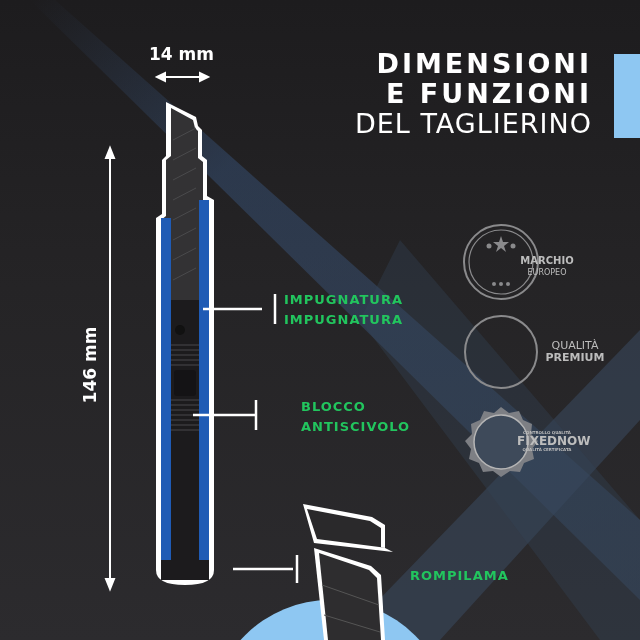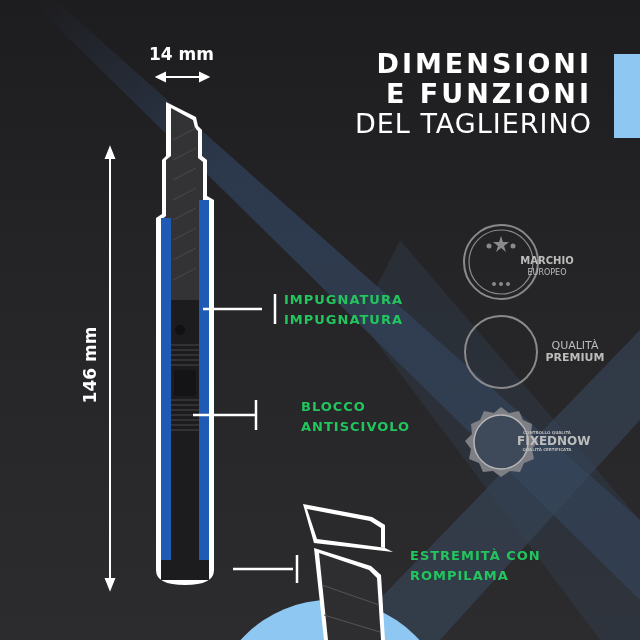--- a/index.html
+++ b/index.html
@@ -143,21 +143,21 @@
 
 <div class="label" style="left:284px;top:290px;">
   <span>IMPUGNATURA</span><br>
   <span>IMPUGNATURA</span>
 </div>
 <div class="label" style="left:265px;top:397px;margin-left:36px;">
   <span>BLOCCO</span><br>
   <span>ANTISCIVOLO</span>
 </div>
 <div class="label" style="left:410px;top:546px;">
-  <span>ESTREMITÀ CON</span><br>
+  <br>
   <span>ROMPILAMA</span>
 </div>
 
 <div class="badge-text" style="left:466px;top:255px;width:70px;font-size:10px;line-height:11px;">
   <span>MARCHIO</span><br>
   <span style="font-weight:normal;font-size:8px;">EUROPEO</span>
 </div>
 <div class="badge-text" style="left:466px;top:340px;width:70px;font-size:11px;line-height:12px;margin-left:28px;">
   <span style="font-weight:normal;">QUALITÀ</span><br>
   <span>PREMIUM</span>

